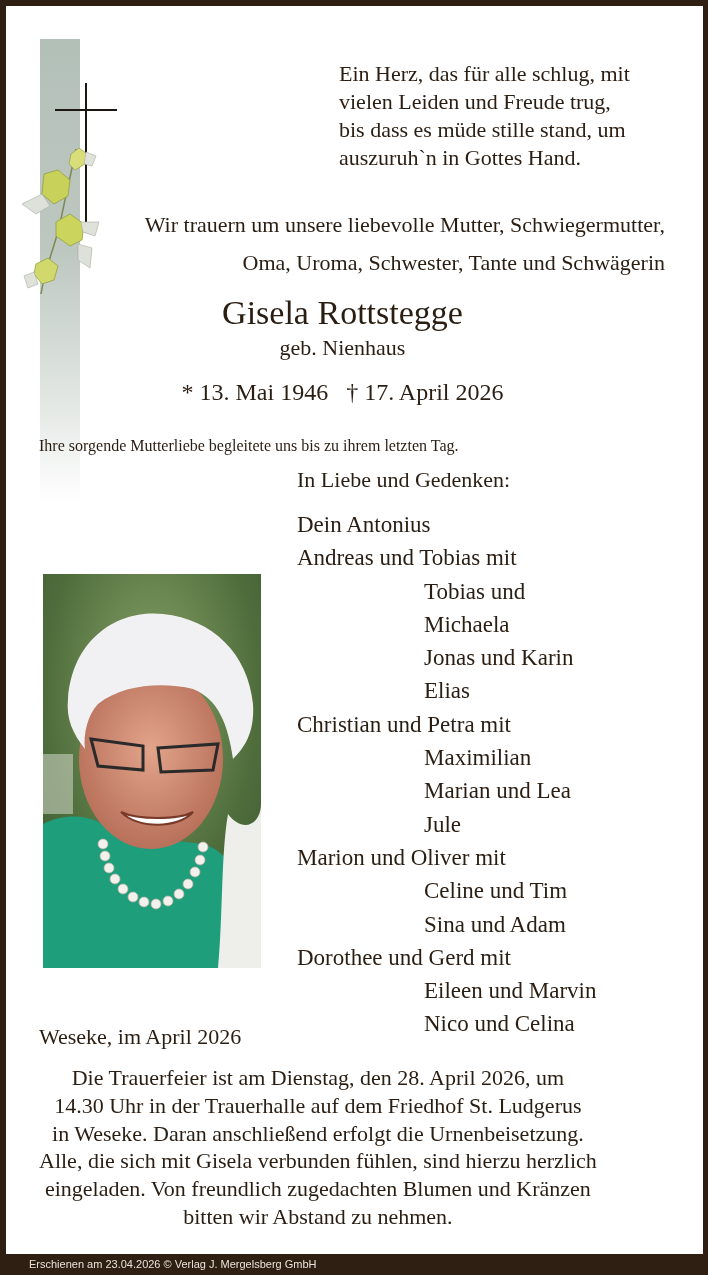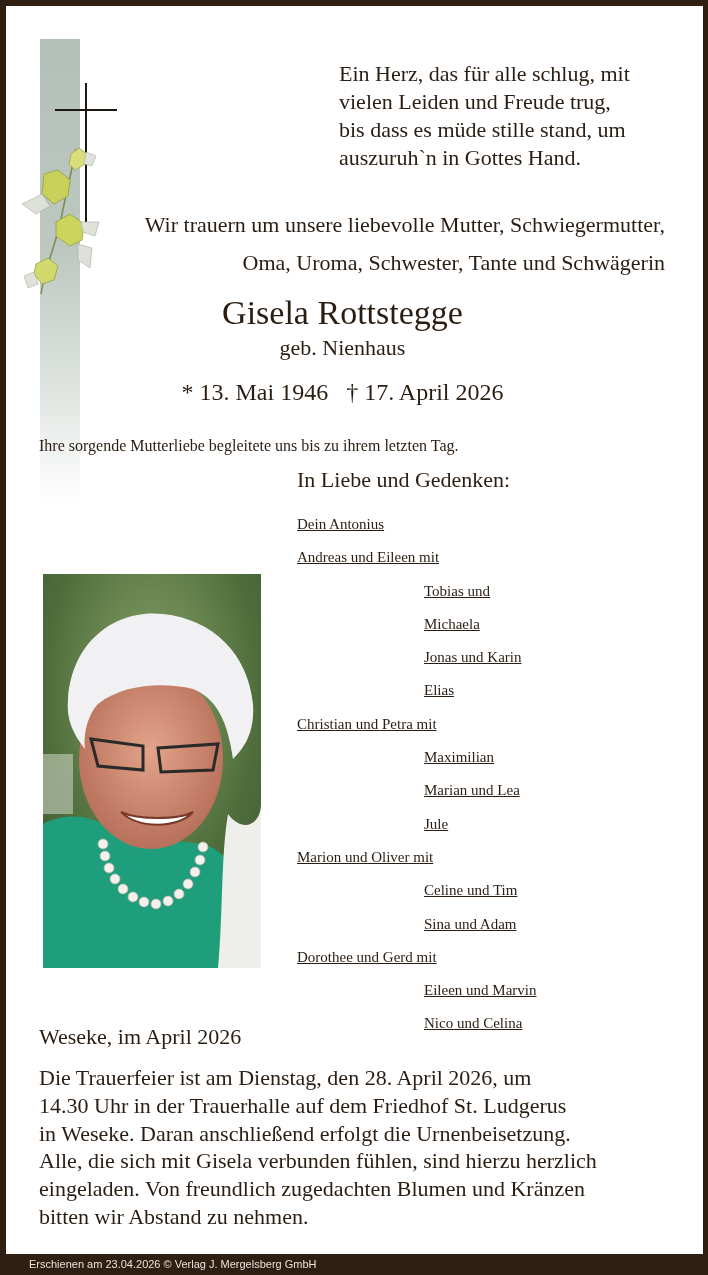--- a/index.html
+++ b/index.html
@@ -36,29 +36,29 @@
   .poem { left: 333px; top: 54px; font-size: 22px; line-height: 28px; }
   .poem div { white-space: nowrap; }
   .mourn { right: 38px; top: 196px; text-align: right; line-height: 30px; }
   .mourn div { white-space: nowrap; margin-top: 8px; }
   .name { left: 0; width: 697px; text-align: center; top: 287px; font-size: 34px; line-height: 40px; transform: translateX(-12px); }
   .nee { left: 0; width: 697px; text-align: center; top: 328px; font-size: 22px; transform: translateX(-12px); }
   .dates { left: 0; width: 697px; text-align: center; top: 372px; font-size: 24px; transform: translateX(-12px); }
   .quote { left: 33px; top: 426px; font-size: 16px; }
   .gedenken { left: 291px; top: 460px; font-size: 22px; text-align: right; }
   .family { position: absolute; left: 291px; top: 502px; }
-  .family .row { font-size: 15px; line-height: 33.3px; white-space: nowrap; text-decoration: underline; }
+  .family .row { font-size: 23px; line-height: 33.3px; white-space: nowrap; }
   .family .indent { padding-left: 127px; }
   .photo {
     position: absolute; left: 37px; top: 568px;
     width: 218px; height: 394px; overflow: hidden;
     background: #6f8a55;
   }
   .place { left: 33px; top: 1017px; font-size: 22px; }
-  .service { position: absolute; left: 33px; top: 1058px; font-size: 22px; line-height: 27.8px; }
+  .service { position: absolute; left: 33px; top: 1058px; font-size: 22px; line-height: 27.8px; text-align: center; }
   .service div { white-space: nowrap; }
   .footer {
     position: absolute; left: 5px; top: 1258px;
     font-family: "Liberation Sans", "DejaVu Sans", sans-serif;
     font-size: 11px; color: #e9e2d8; white-space: nowrap; padding-left: 24px;
   }
 </style>
 </head>
 <body>
 
@@ -97,21 +97,21 @@
 
   <div class="t name">Gisela Rottstegge</div>
   <div class="t nee">geb. Nienhaus</div>
   <div class="t dates" style="white-space: pre;">* 13. Mai 1946   † 17. April 2026</div>
 
   <div class="t quote">Ihre sorgende Mutterliebe begleitete uns bis zu ihrem letzten Tag.</div>
   <div class="t gedenken">In Liebe und Gedenken:</div>
 
   <div class="family">
     <div class="row">Dein Antonius</div>
-    <div class="row">Andreas und Eileen mit</div>
+    <div class="row">Andreas und Tobias mit</div>
     <div class="row indent">Tobias und</div>
     <div class="row indent">Michaela</div>
     <div class="row indent">Jonas und Karin</div>
     <div class="row indent">Elias</div>
     <div class="row">Christian und Petra mit</div>
     <div class="row indent">Maximilian</div>
     <div class="row indent">Marian und Lea</div>
     <div class="row indent">Jule</div>
     <div class="row">Marion und Oliver mit</div>
     <div class="row indent">Celine und Tim</div>

